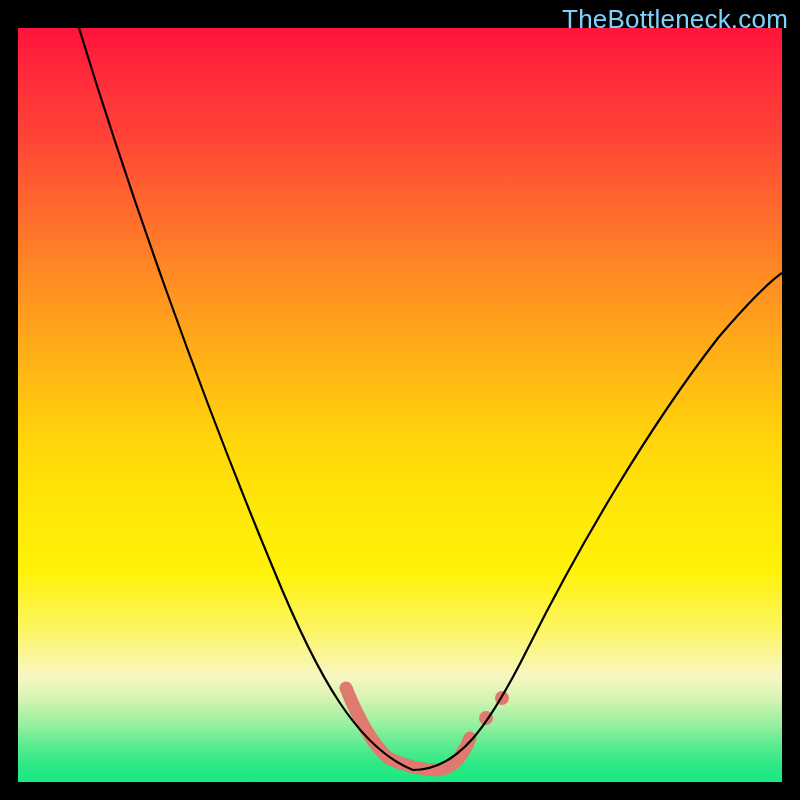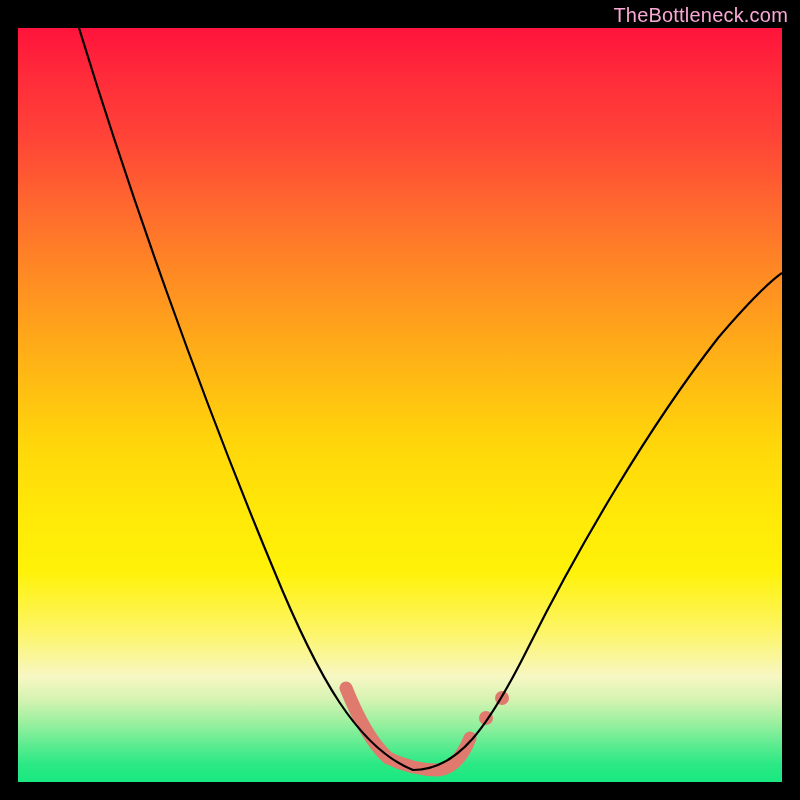--- a/index.html
+++ b/index.html
@@ -14,22 +14,22 @@
   .frame {
     position: relative;
     width: 800px;
     height: 800px;
     background: #000;
   }
   .watermark {
     position: absolute;
     top: 4px;
     right: 12px;
-    color: #f9a8d4;
-    font-size: 20px;
+    color: #7dd3fc;
+    font-size: 26px;
     font-weight: 500;
     letter-spacing: 0.2px;
     z-index: 10;
     text-align: right;
   }
   .plot-area {
     position: absolute;
     left: 18px;
     top: 28px;
     width: 764px;

